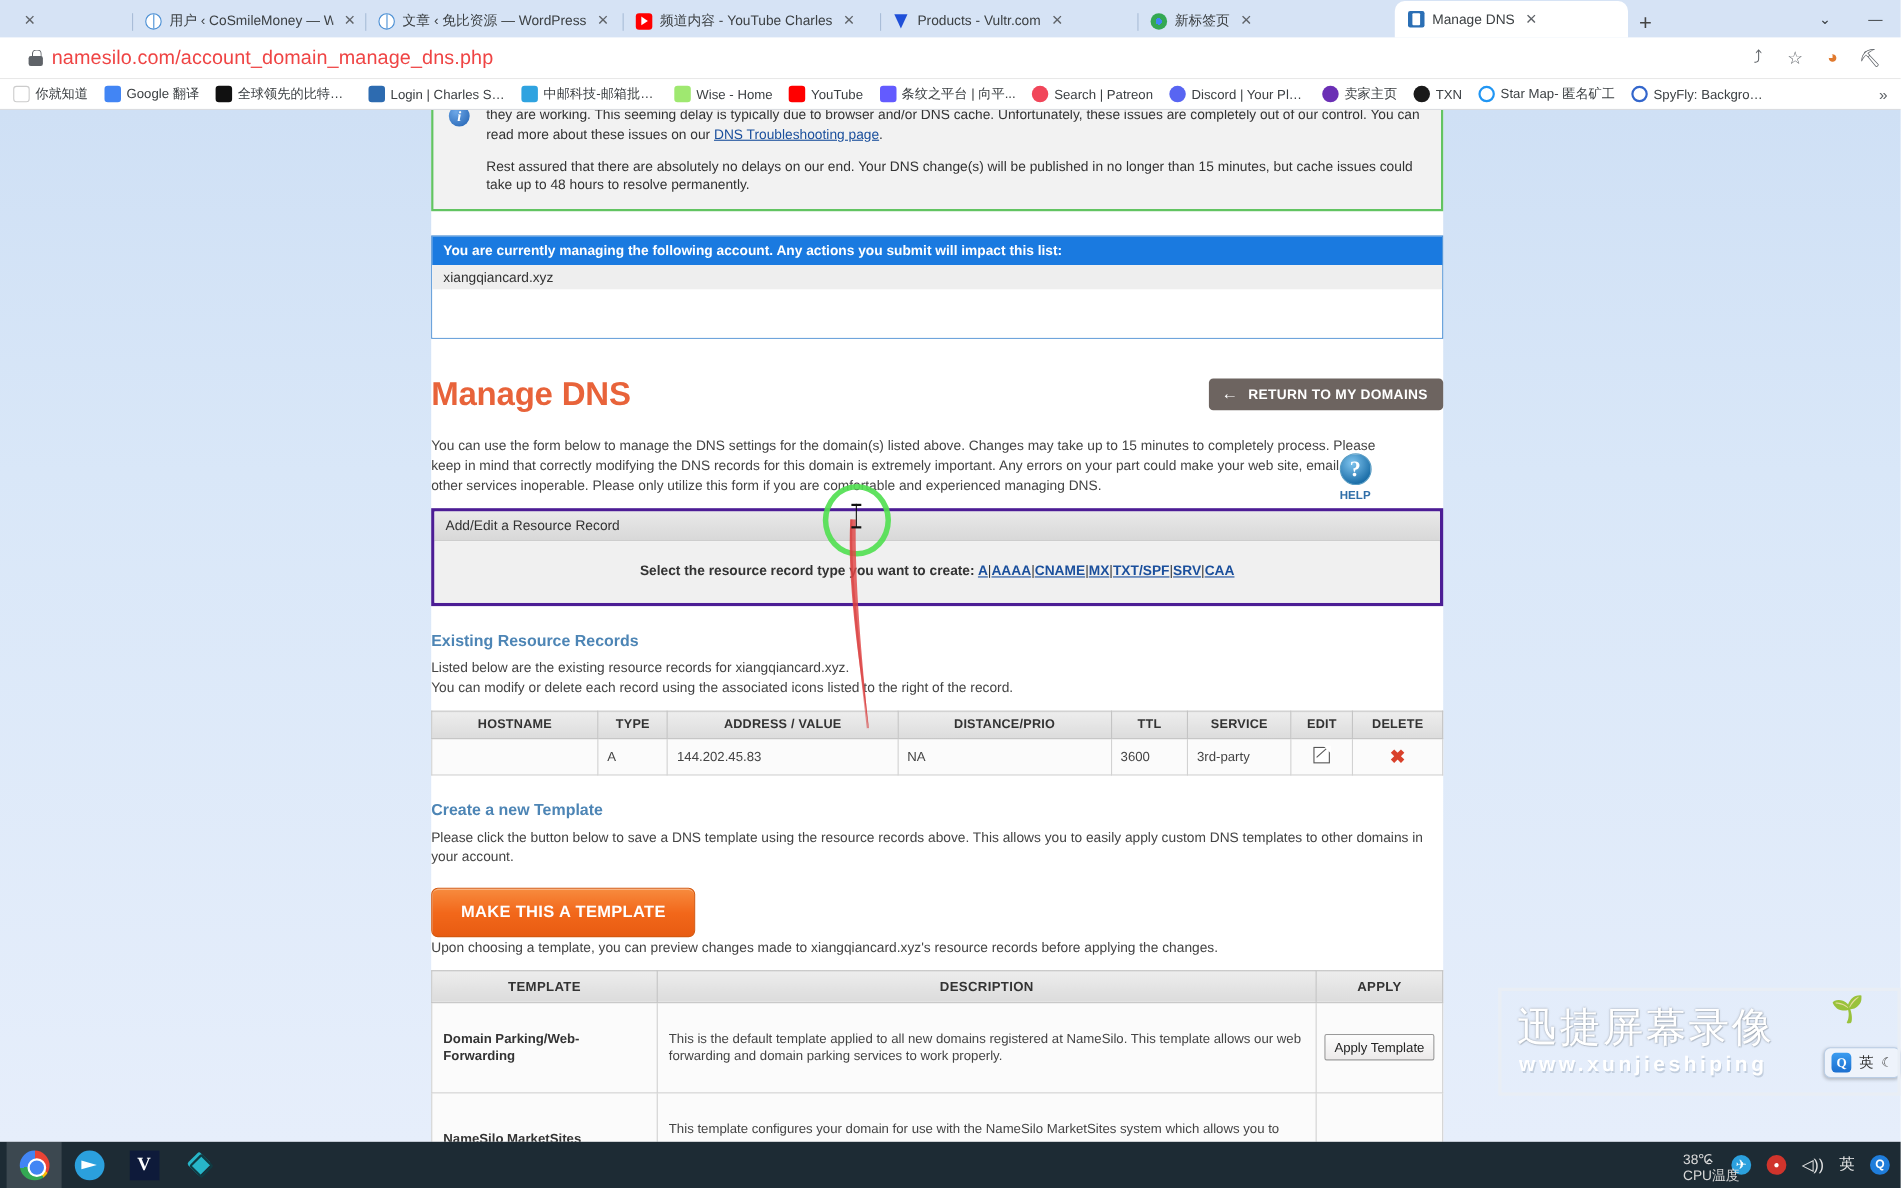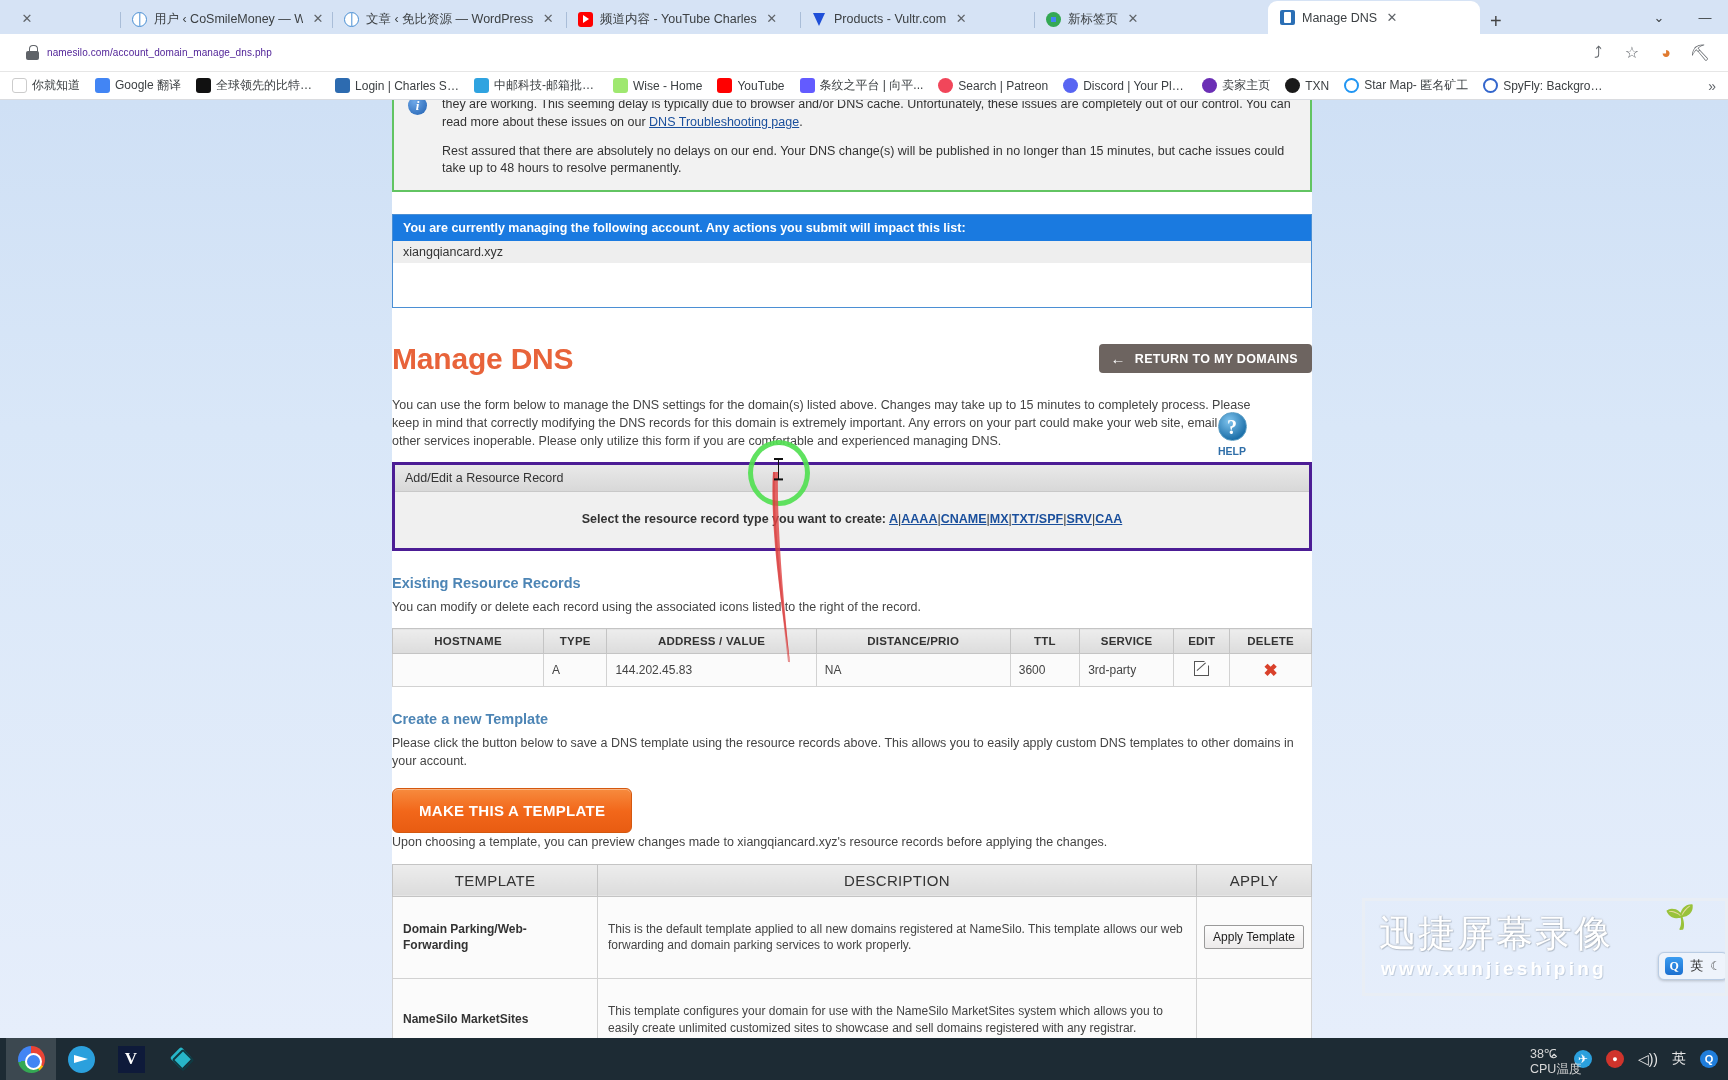--- a/index.html
+++ b/index.html
@@ -124,21 +124,21 @@
     position: relative; flex: none; margin-left: 16px;
   }
   .lock::before {
     content:""; position:absolute; bottom:0; left:0; width:13px; height:9px;
     background:#5f6368; border-radius:2px;
   }
   .lock::after {
     content:""; position:absolute; top:0; left:3px; width:7px; height:8px;
     border:1.8px solid #5f6368; border-bottom:none; border-radius:4px 4px 0 0;
   }
-  .url { font-size: 10px; color: #4c1d95; letter-spacing: .1px; text-align: right; }
+  .url { font-size: 18px; color: #ef4444; letter-spacing: .1px; text-align: right; }
   .omni-right { margin-left: auto; display:flex; align-items:center; gap:14px; padding-right: 8px;}
   .oicon { width: 20px; height: 20px; position: relative; color:#5f6368; font-size:16px; display:flex;align-items:center;justify-content:center;}
 
   .bookmarks {
     height: 28px;
     background: #ffffff;
     display: flex;
     align-items: center;
     gap: 3px;
     padding: 0 6px;
@@ -334,22 +334,22 @@
     font-weight: bold;
     letter-spacing: .3px;
     padding: 13px 26px;
     box-shadow: inset 0 1px 0 rgba(255,255,255,.35);
     font-family: "Liberation Sans", sans-serif;
   }
 
   table.tpl { border-collapse: collapse; width: 920px; margin-top: 12px; }
   table.tpl th {
     background: linear-gradient(to bottom, #ededed, #dcdcdc);
-    border: 1px solid #c4c4c4; color:#333; font-weight:normal;
-    padding: 7px 4px; font-size: 15px; letter-spacing:.3px;
+    border: 1px solid #c4c4c4; color:#333; font-weight:bold;
+    padding: 7px 4px; font-size: 12px; letter-spacing:.3px;
   }
   table.tpl td {
     border: 1px solid #d2d2d2; padding: 24px 10px; font-size: 12px; color:#444;
     background:#fbfbfb; vertical-align: middle; line-height:1.4;
   }
   table.tpl td.tname { font-weight: bold; color:#333; width: 205px;}
   table.tpl td.tapply { width: 115px; text-align:center; padding: 6px;}
   .applybtn {
     background: linear-gradient(to bottom,#fdfdfd,#eceaea);
     border: 1px solid #9a9a9a;
@@ -631,20 +631,21 @@
       <div class="panel">
         <div class="ptitle">Add/Edit a Resource Record</div>
         <div class="pbody">
           <span>Select the resource record type you want to create:</span>
           <a href="#">A</a><span class="sepbar">|</span><a href="#">AAAA</a><span class="sepbar">|</span><a href="#">CNAME</a><span class="sepbar">|</span><a href="#">MX</a><span class="sepbar">|</span><a href="#">TXT/SPF</a><span class="sepbar">|</span><a href="#">SRV</a><span class="sepbar">|</span><a href="#">CAA</a>
         </div>
       </div>
 
       
       <h2 class="sec">Existing Resource Records</h2>
+      <p class="secp">Listed below are the existing resource records for xiangqiancard.xyz.</p>
       <p class="secp">You can modify or delete each record using the associated icons listed to the right of the record.</p>
 
       <table class="grid">
         <thead>
           <tr>
             <th style="width:148px;">HOSTNAME</th>
             <th style="width:62px;">TYPE</th>
             <th style="width:205px;">ADDRESS / VALUE</th>
             <th style="width:190px;">DISTANCE/PRIO</th>
             <th style="width:68px;">TTL</th>

